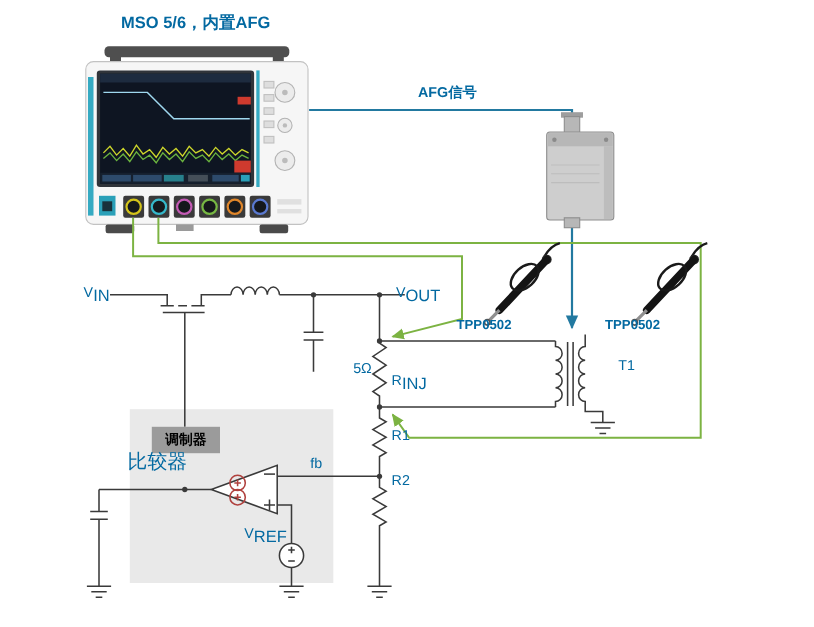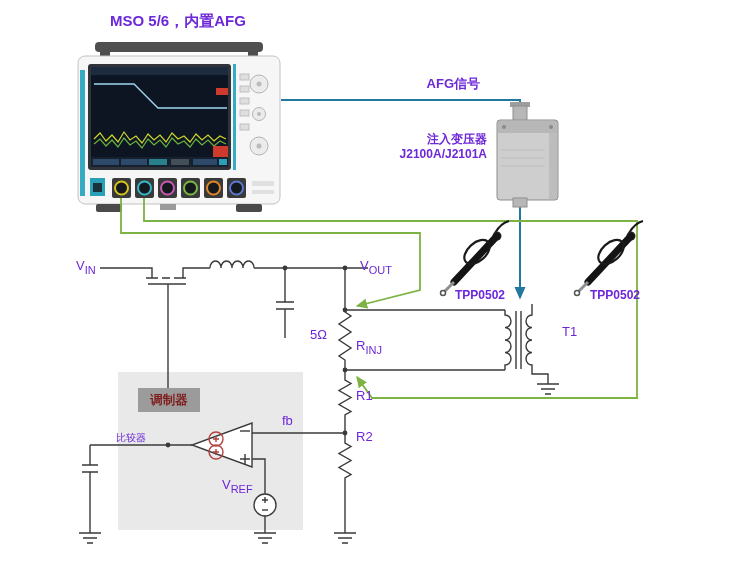--- a/index.html
+++ b/index.html
@@ -1,26 +1,26 @@
 <!DOCTYPE html>
 <html><head>
 <meta charset="utf-8">
 <style>
   *{margin:0;padding:0;box-sizing:border-box}
   body{background:#ffffff;font-family:"Liberation Sans","DejaVu Sans",sans-serif}
   .canvas{position:relative;width:740px;height:570px;background:#fff;overflow:hidden}
   .canvas svg{position:absolute;left:0;top:0}
-  .lbl{position:absolute;color:#6d28d9;font-size:13px;white-space:nowrap;line-height:1.25}
+  .lbl{position:absolute;color:#0369a1;font-size:13px;white-space:nowrap;line-height:1.25}
   .bold{font-weight:700}
-  .ctr{text-align:right}
-  sub{font-size:11px}
+  .ctr{text-align:left}
+  sub{font-size:15px}
   .title{font-size:15px;font-weight:700}
   .small{font-size:12px}
   .modbox{position:absolute;left:138px;top:388px;width:62px;height:24px;background:#9b9b9b;
-          color:#7f1d1d;font-size:12.5px;font-weight:700;display:flex;align-items:center;justify-content:center}
+          color:#000000;font-size:12.5px;font-weight:700;display:flex;align-items:center;justify-content:center}
 </style>
 </head>
 <body>
 
 <div class="canvas">
 
 <svg width="740" height="570" viewBox="0 0 740 570">
   <defs>
     <marker id="arrG" viewBox="0 0 10 10" refX="8" refY="5" markerWidth="7" markerHeight="7" orient="auto">
       <path d="M0,1 L9,5 L0,9 Z" fill="#7cb342"></path>
@@ -205,37 +205,33 @@
     <path d="M454,282 L445,291" stroke="#8f8f8f" stroke-width="3"></path>
     <circle cx="443" cy="293" r="2.5" fill="none" stroke="#555555" stroke-width="1.5"></circle>
     <ellipse cx="477" cy="252" rx="15" ry="9" fill="none" stroke="#1a1a1a" stroke-width="2.2" transform="rotate(-42 477 252)"></ellipse>
   </g>
 </svg>
 
 <div class="lbl title" style="left:110px;top:12px">MSO 5/6，内置AFG</div>
 
 <div class="lbl bold ctr" style="left:380px;top:76px;width:100px">AFG信号</div>
 
-<div class="lbl bold ctr small" style="left:372px;top:132px;width:115px">
-  <div>注入变压器</div>
-  <div>J2100A/J2101A</div>
-</div>
 
 <div class="lbl bold ctr small" style="left:415px;top:288px;width:90px">TPP0502</div>
 <div class="lbl bold ctr small" style="left:550px;top:288px;width:90px">TPP0502</div>
 
 <div class="lbl" style="left:76px;top:258px"><span>V</span><sub>IN</sub></div>
 <div class="lbl" style="left:360px;top:258px"><span>V</span><sub>OUT</sub></div>
 
-<div class="lbl" style="left:310px;top:327px;width:28px;text-align:left">5Ω</div>
+<div class="lbl" style="left:310px;top:327px;width:28px;text-align:right">5Ω</div>
 <div class="lbl" style="left:356px;top:338px"><span>R</span><sub>INJ</sub></div>
 
 <div class="lbl" style="left:562px;top:324px">T1</div>
 <div class="lbl" style="left:356px;top:388px">R1</div>
 <div class="lbl" style="left:356px;top:429px">R2</div>
 <div class="lbl" style="left:282px;top:413px">fb</div>
 
 <div class="modbox">调制器</div>
-<div class="lbl" style="left:116px;top:432px;font-size:10px">比较器</div>
+<div class="lbl" style="left:116px;top:408px;font-size:18px">比较器</div>
 
 <div class="lbl" style="left:222px;top:477px"><span>V</span><sub>REF</sub></div>
 
 </div>
 
 </body></html>

